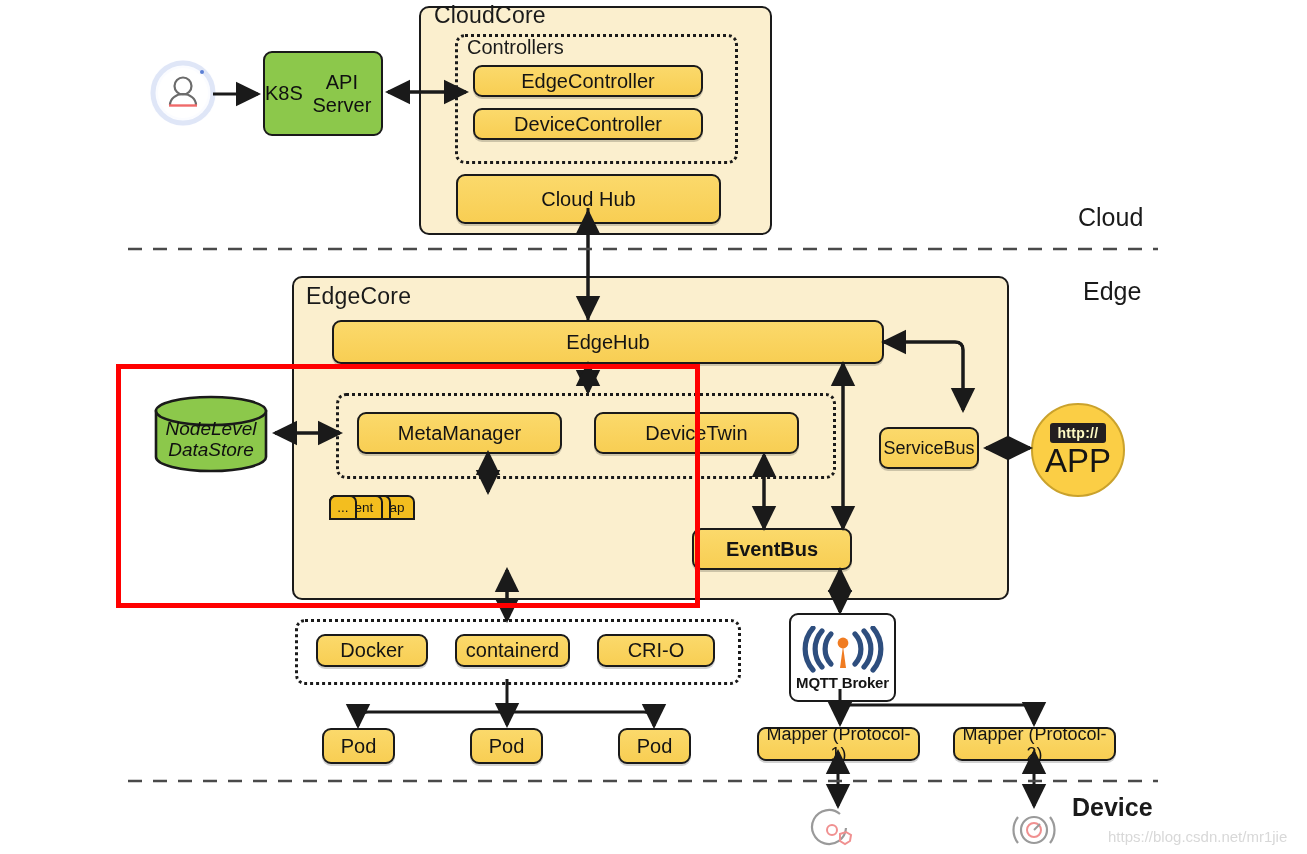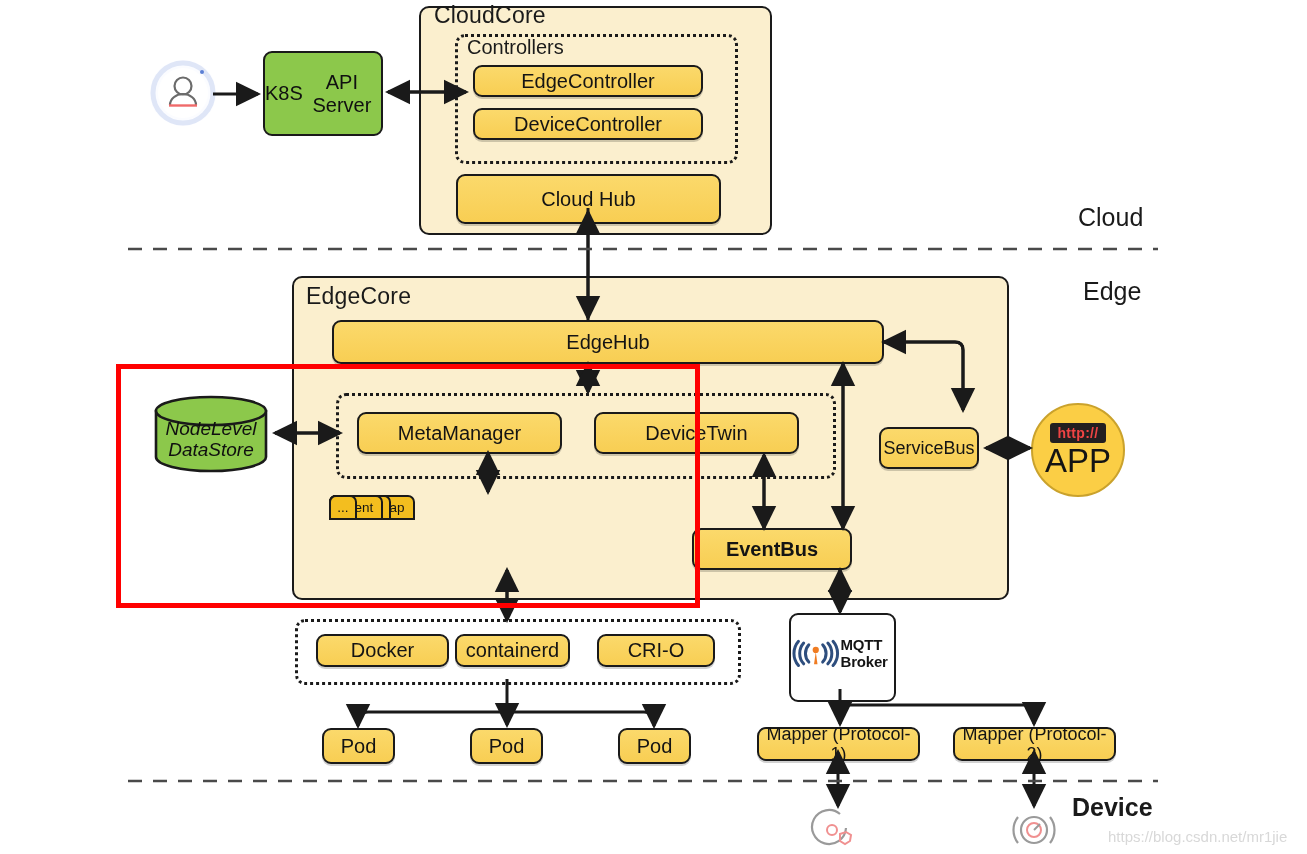--- a/index.html
+++ b/index.html
@@ -32,27 +32,27 @@
 
   
   .cyl{position:absolute;font-style:italic;}
   .cyl .cyl-label{position:absolute;left:0;right:0;top:50%;transform:translateY(-50%);
         text-align:center;font-size:19px;color:#101010;line-height:1.12;z-index:3;}
 
   
   .circle-app{position:absolute;border-radius:50%;background:#FBCE45;
         border:2.5px solid #caa22c;display:flex;flex-direction:column;
         align-items:center;justify-content:center;}
-  .http-badge{background:#231f20;color:#ef4444;font-size:14px;font-weight:bold;
+  .http-badge{background:#231f20;color:#fef9c3;font-size:14px;font-weight:bold;
         padding:2px 8px;border-radius:3px;letter-spacing:.3px;}
   .app-text{font-size:33px;color:#141414;margin-top:1px;line-height:1;}
 
   
   .mqtt{position:absolute;background:#ffffff;border:2.5px solid #1a1a1a;
-        border-radius:9px;display:flex;flex-direction:row;align-items:center;
+        border-radius:9px;display:flex;flex-direction:column;align-items:center;
         justify-content:flex-end;padding-bottom:9px;}
   .mqtt-text{font-size:15px;font-weight:bold;color:#141414;letter-spacing:-.2px;}
 
   
   .avatar{position:absolute;border-radius:50%;background:#fbfcff;
         display:flex;align-items:center;justify-content:center;}
 
   
   .zone{position:absolute;font-size:25px;color:#1a1a1a;}
 
@@ -192,21 +192,21 @@
       <div>DataStore</div>
     </div>
   </div>
 
   <div class="circle-app" style="left:1031px;top:403px;width:90px;height:90px;">
     <span class="http-badge">http://</span>
     <span class="app-text">APP</span>
   </div>
 
   <div class="dotted" style="position:absolute;left:295px;top:619px;width:440px;height:60px;border-width:3px;"></div>
-  <div class="node comp" style="left:316px;top:634px;width:133px;height:33px;">Docker</div>
+  <div class="node comp" style="left:316px;top:634px;width:112px;height:33px;">Docker</div>
   <div class="node comp" style="left:455px;top:634px;width:115px;height:33px;">containerd</div>
   <div class="node comp" style="left:597px;top:634px;width:118px;height:33px;">CRI-O</div>
 
   <div class="node comp" style="left:322px;top:728px;width:73px;height:36px;">Pod</div>
   <div class="node comp" style="left:470px;top:728px;width:73px;height:36px;">Pod</div>
   <div class="node comp" style="left:618px;top:728px;width:73px;height:36px;">Pod</div>
 
   <div class="mqtt" style="left:789px;top:613px;width:103px;height:76px;">
     <svg width="86" height="48" viewBox="0 0 86 48" style="margin-top:2px;">
       <g fill="none" stroke="#2E4E7E" stroke-width="5.2" stroke-linecap="round">

